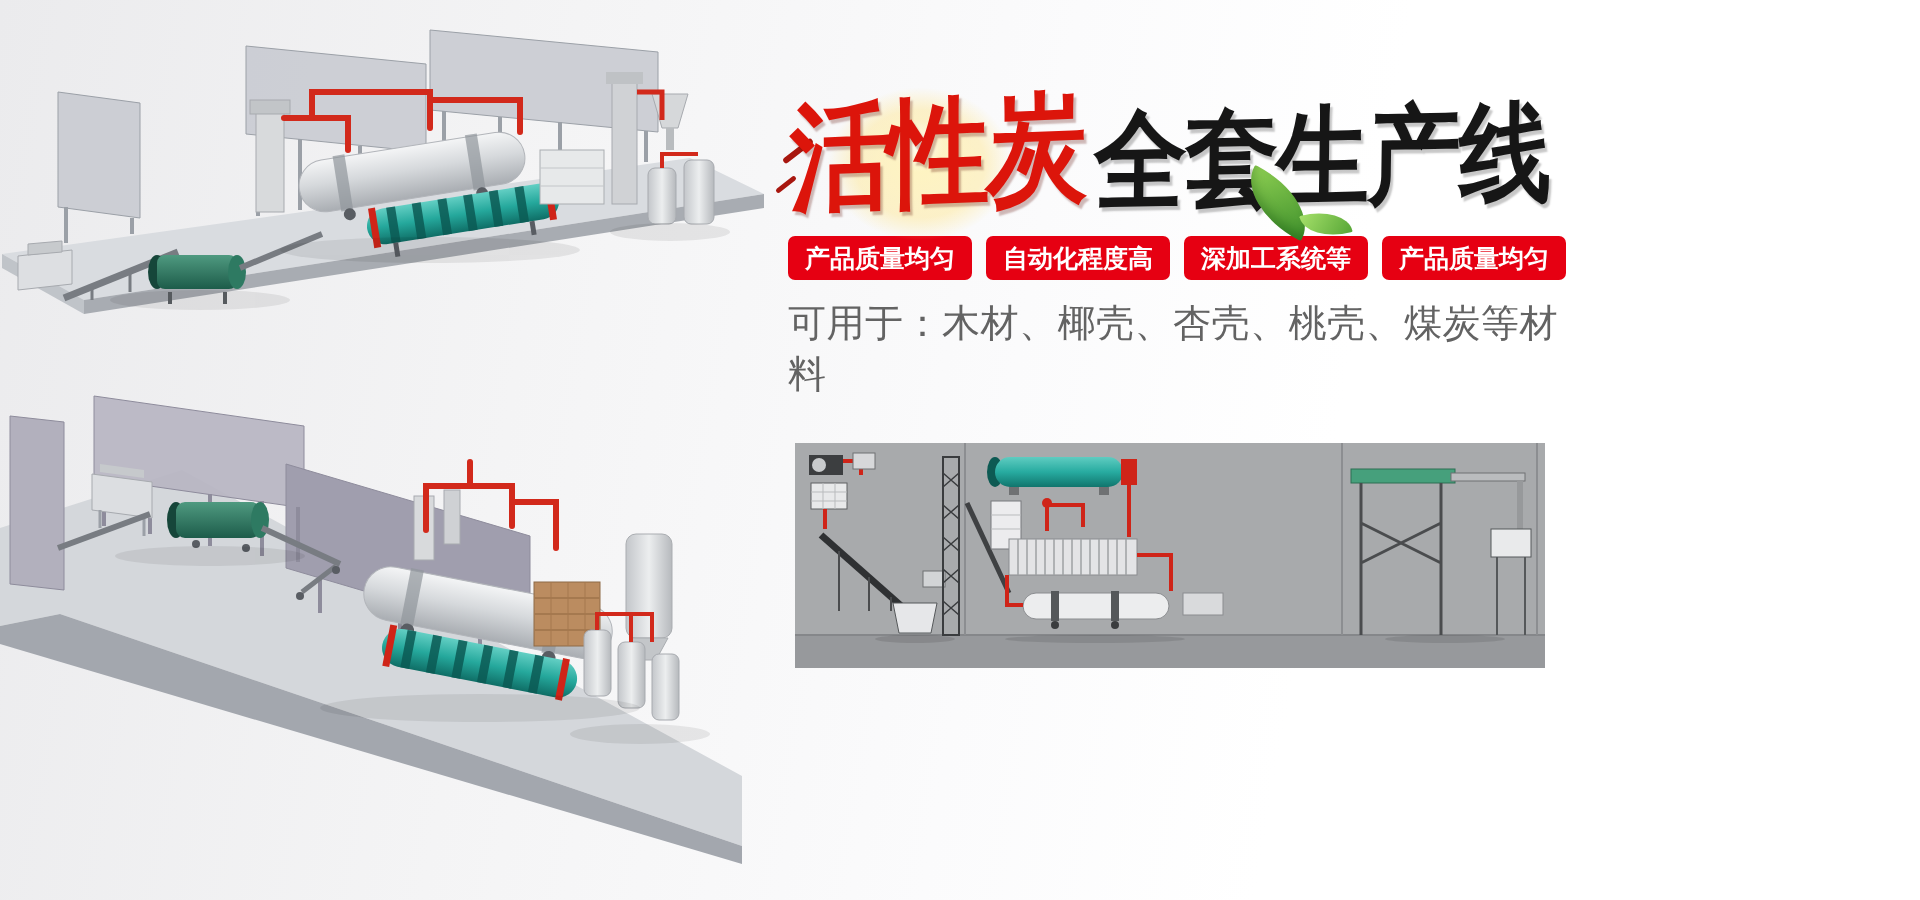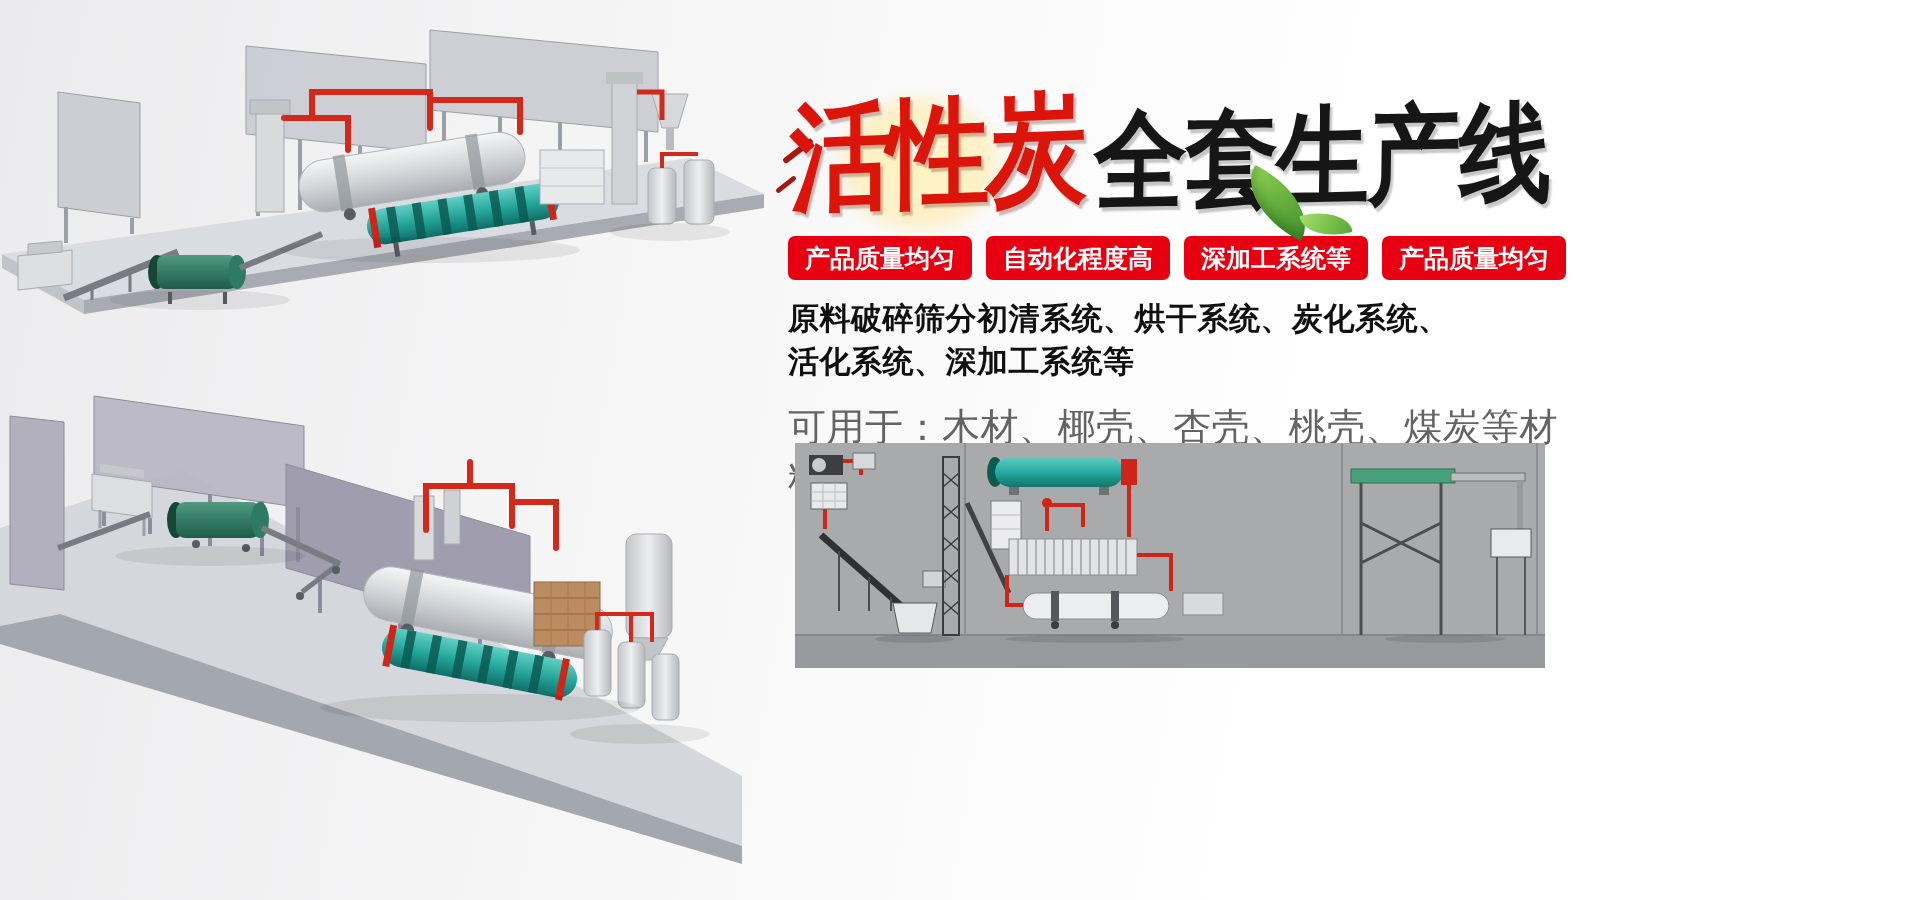--- a/index.html
+++ b/index.html
@@ -298,24 +298,20 @@
       <div class="leaf leaf2"></div>
     </div>
 
     <div class="badges">
       <span class="badge">产品质量均匀</span>
       <span class="badge">自动化程度高</span>
       <span class="badge">深加工系统等</span>
       <span class="badge">产品质量均匀</span>
     </div>
 
-    <div class="desc">
-      <div>原料破碎筛分初清系统、烘干系统、炭化系统、</div>
-      <div>活化系统、深加工系统等</div>
-    </div>
 
     <div class="usage">可用于：木材、椰壳、杏壳、桃壳、煤炭等材料</div>
   </div>
 
   <div class="panel">
     <svg viewBox="0 0 750 225" xmlns="http://www.w3.org/2000/svg">
       <defs>
         <linearGradient id="p-teal" x1="0" x2="0" y1="0" y2="1">
           <stop offset="0" stop-color="#5fccc1"></stop>
             <stop offset=".5" stop-color="#27aba0"></stop>

